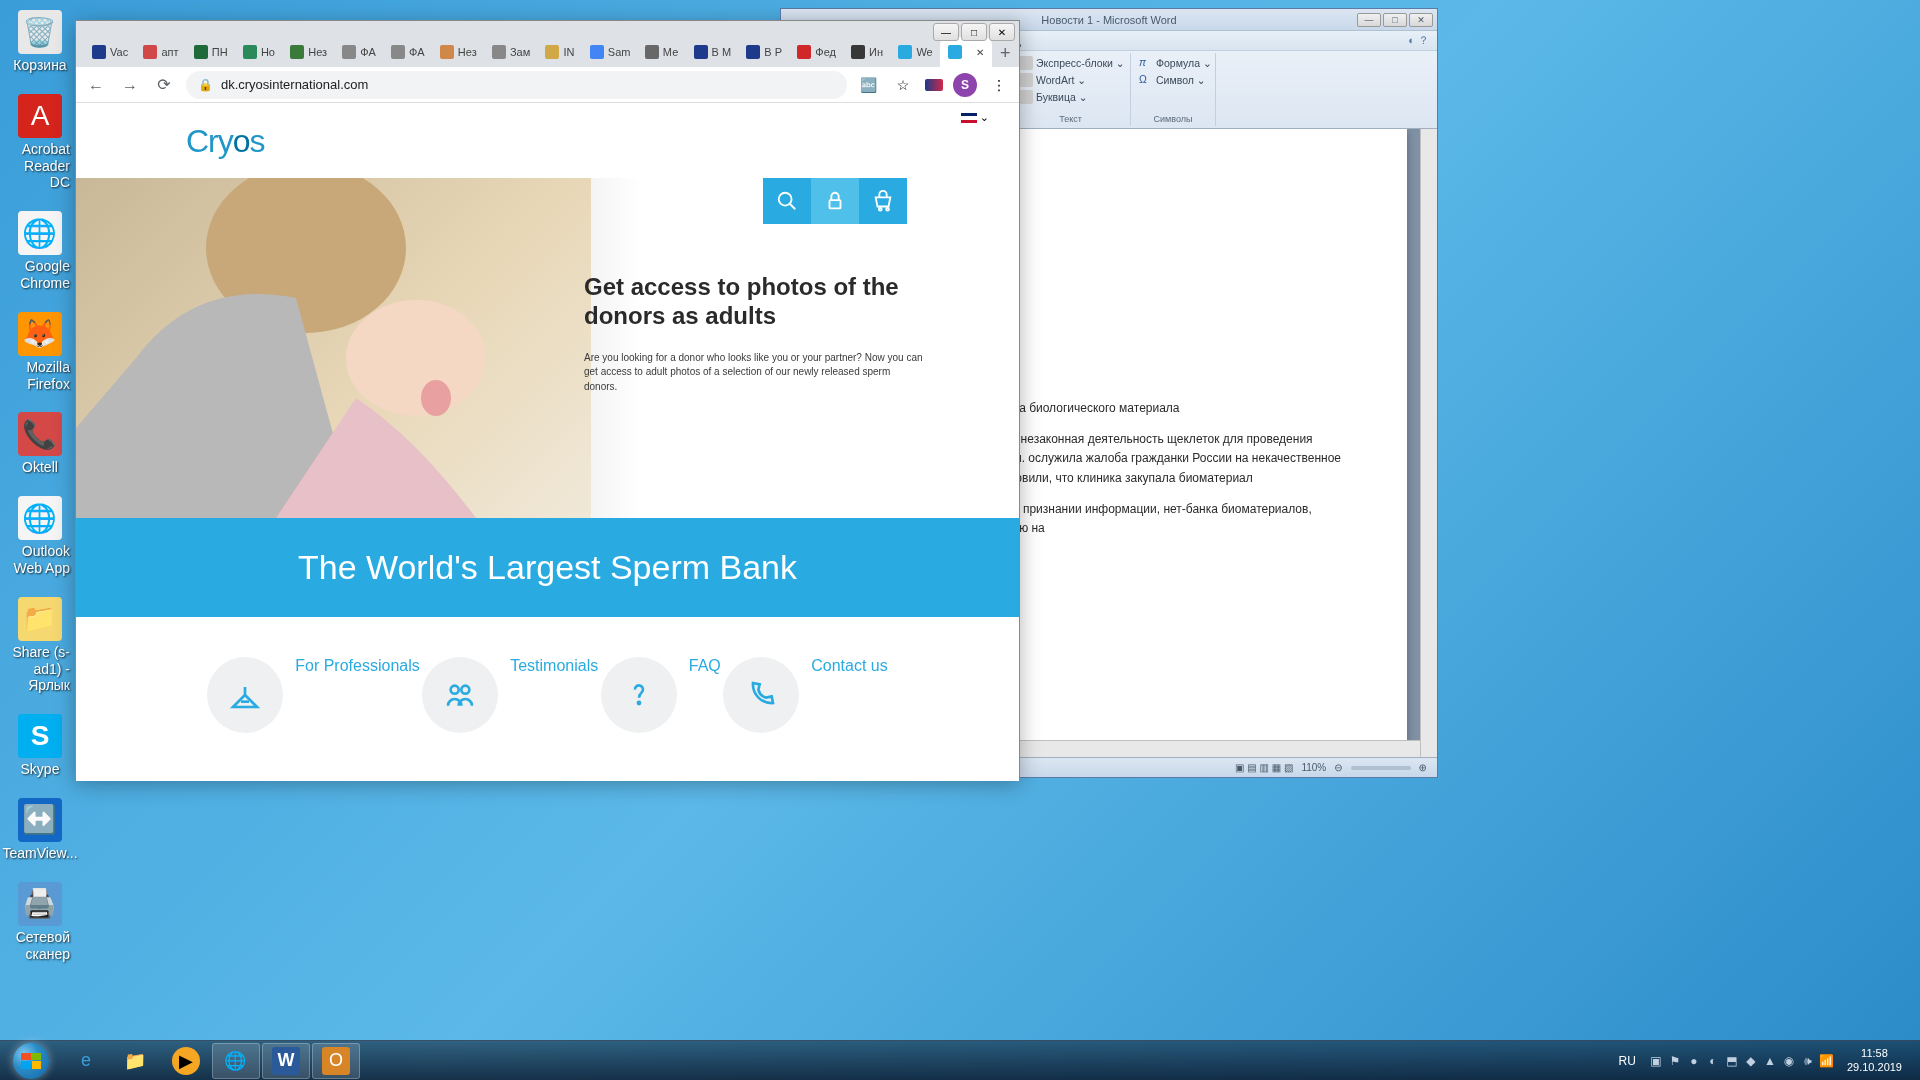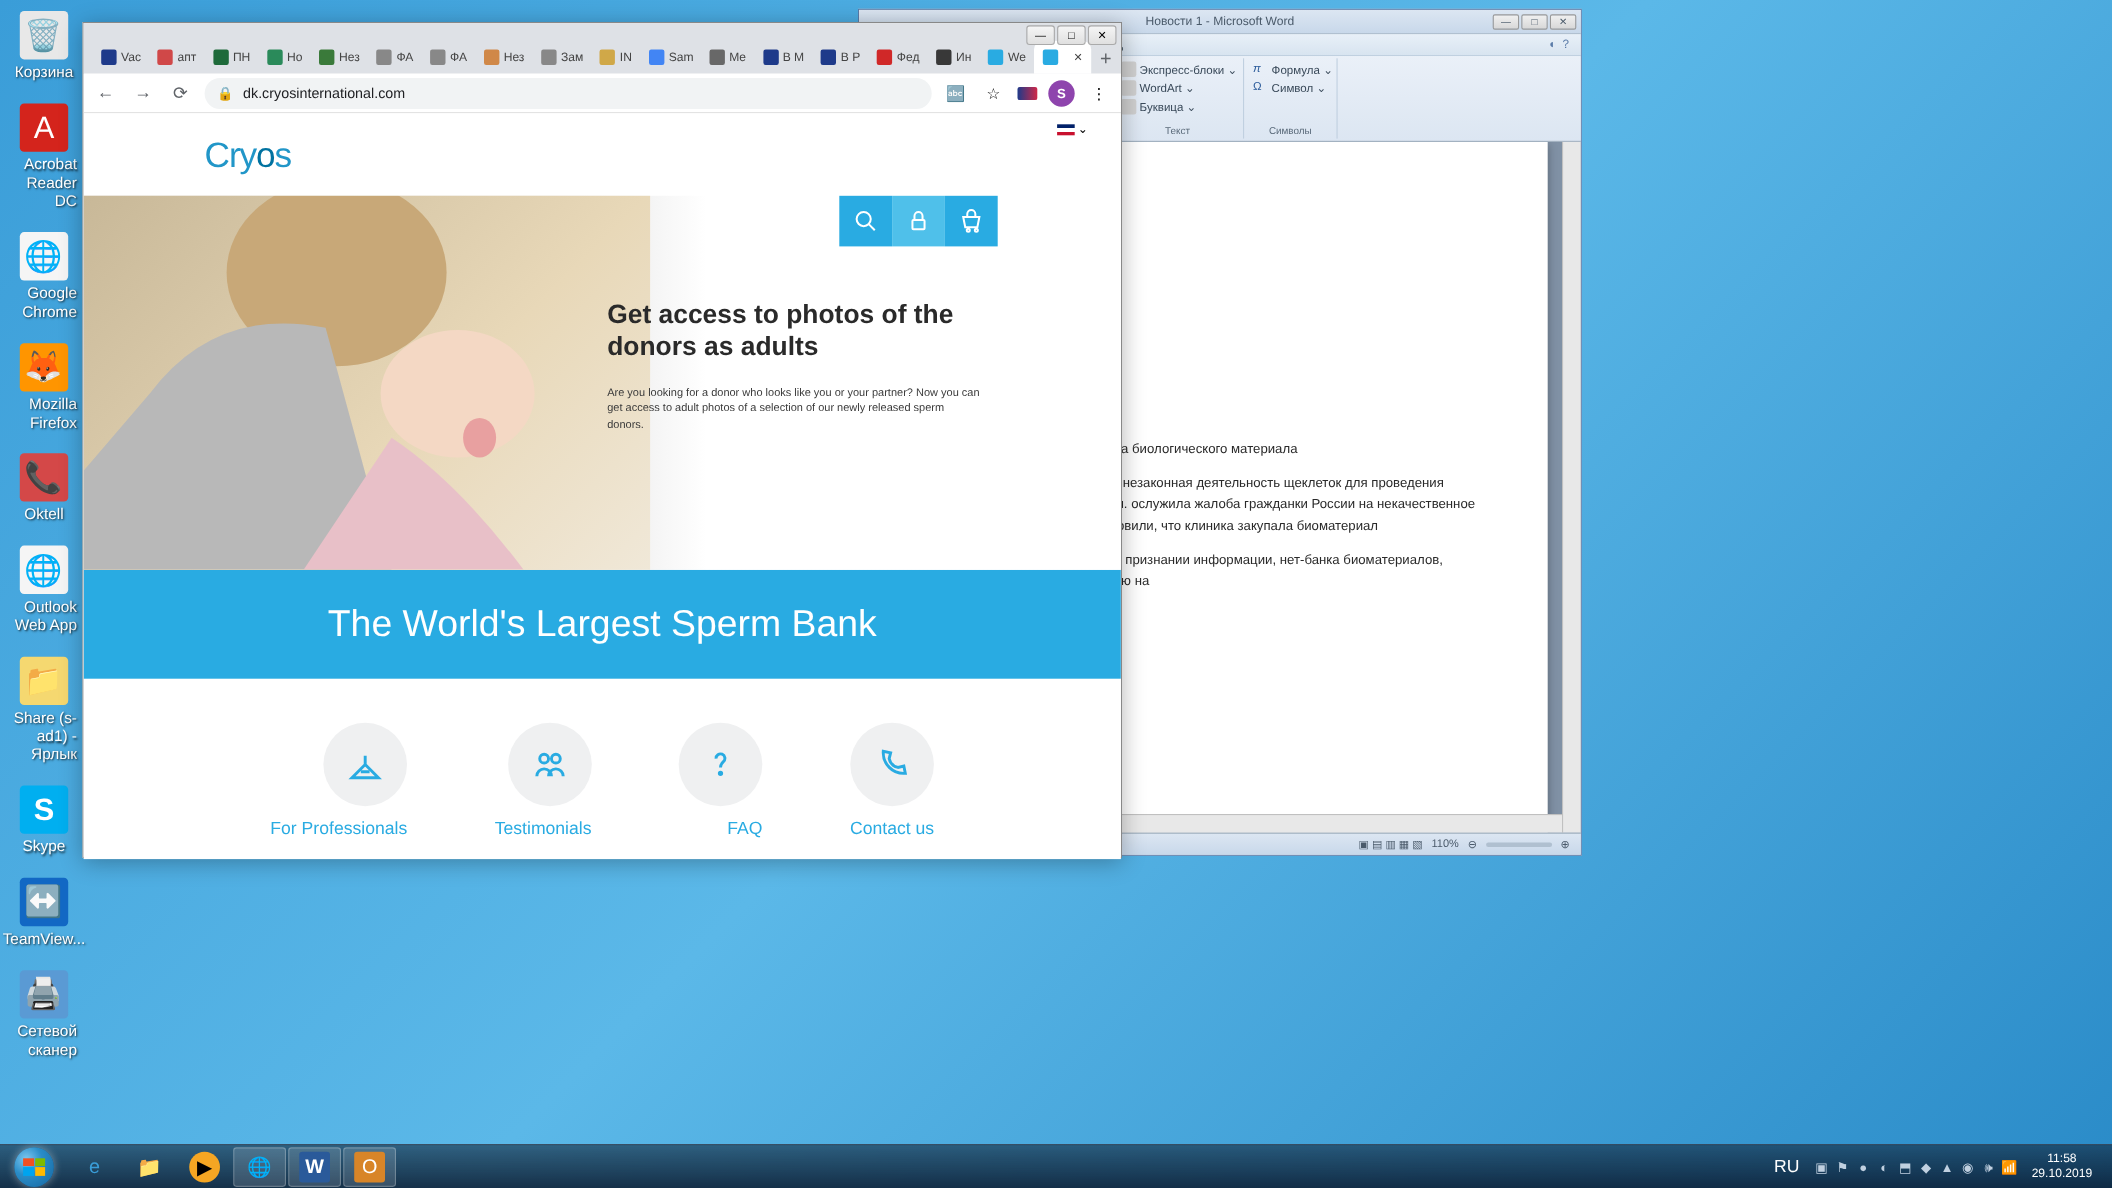--- a/index.html
+++ b/index.html
@@ -38,29 +38,29 @@
 .nav-link { color: #333; font-size: 15px; cursor: pointer; }
 .hero { position: relative; height: 340px; background: linear-gradient(90deg, #d0c8b8 0%, #e8e0d0 45%, #f5f5f5 55%, white 60%); }
 .hero-image { position: absolute; left: 0; top: 0; width: 515px; height: 100%; background: linear-gradient(135deg, #c8b898 0%, #d8c8a8 30%, #e8d8b8 60%, #f0e8d8 100%); overflow: hidden; }
 .mother-silhouette { position: absolute; width: 100%; height: 100%; }
 .action-icons { position: absolute; top: 0; right: 112px; display: flex; }
 .action-icon { width: 48px; height: 46px; display: flex; align-items: center; justify-content: center; cursor: pointer; }
 .action-icon.search { background: #29abe2; }
 .action-icon.lock { background: #4fc0ea; }
 .action-icon.cart { background: #29abe2; }
 .action-icon svg { width: 22px; height: 22px; stroke: white; fill: none; stroke-width: 2; }
-.hero-text { position: absolute; left: 476px; top: 95px; width: 340px; }
+.hero-text { position: absolute; left: 508px; top: 95px; width: 340px; }
 .hero-title { font-size: 24px; font-weight: bold; color: #2a2a2a; line-height: 1.2; margin-bottom: 20px; }
 .hero-desc { font-size: 10px; color: #3a3a3a; line-height: 1.45; }
 .read-more { position: absolute; left: 512px; bottom: 50px; width: 312px; height: 36px; background: white; display: flex; align-items: center; }
 .read-more-text { flex: 1; padding-left: 14px; font-size: 14.5px; color: #3a3a3a; }
 .read-more-arrow { width: 40px; height: 36px; background: #888; display: flex; align-items: center; justify-content: center; color: white; font-size: 18px; }
 .blue-banner { background: #29abe2; padding: 30px; text-align: center; color: white; font-size: 34px; font-weight: 400; }
 .circles-row { display: flex; justify-content: space-around; padding: 40px 130px 20px; }
-.circle-item { display: flex; flex-direction: column; align-items: flex-end; gap: 12px; cursor: pointer; }
+.circle-item { display: flex; flex-direction: row; align-items: flex-start; gap: 12px; cursor: pointer; }
 .circle { width: 76px; height: 76px; border-radius: 50%; background: #eff0f1; display: flex; align-items: center; justify-content: center; }
 .circle svg { width: 32px; height: 32px; stroke: #29abe2; fill: none; stroke-width: 2; }
 .circle-label { color: #29abe2; font-size: 16px; }
 
 
 .word-window { position: absolute; top: 8px; left: 780px; width: 658px; height: 770px; background: #e8edf3; border: 1px solid #5a7ba8; z-index: 5; }
 .word-titlebar { height: 22px; background: linear-gradient(#dce6f2, #c8d8ea); display: flex; align-items: center; justify-content: center; position: relative; font-size: 11px; color: #4a5a6a; border-bottom: 1px solid #b0c0d0; }
 .word-title-controls { position: absolute; right: 4px; display: flex; gap: 2px; }
 .word-ctrl { width: 24px; height: 14px; background: linear-gradient(#f0f0f0, #d8d8d8); border: 1px solid #999; border-radius: 2px; font-size: 9px; display: flex; align-items: center; justify-content: center; cursor: pointer; }
 .word-menu { height: 20px; background: linear-gradient(#e8f0f8, #d8e4f0); display: flex; align-items: center; padding: 0 8px; gap: 13px; font-size: 11px; color: #3a4a5a; border-bottom: 1px solid #c0d0e0; }
@@ -85,21 +85,21 @@
 .win-flag { width: 20px; height: 16px; display: grid; grid-template-columns: 1fr 1fr; grid-template-rows: 1fr 1fr; gap: 1px; }
 .win-flag div:nth-child(1) { background: #f25022; }
 .win-flag div:nth-child(2) { background: #7fba00; }
 .win-flag div:nth-child(3) { background: #00a4ef; }
 .win-flag div:nth-child(4) { background: #ffb900; }
 .taskbar-apps { display: flex; gap: 2px; margin-left: 4px; }
 .taskbar-app { width: 48px; height: 36px; border-radius: 3px; display: flex; align-items: center; justify-content: center; cursor: pointer; border: 1px solid transparent; }
 .taskbar-app.active { background: rgba(255,255,255,0.15); border: 1px solid rgba(255,255,255,0.25); }
 .taskbar-app .app-icon { width: 28px; height: 28px; border-radius: 3px; display: flex; align-items: center; justify-content: center; font-size: 18px; }
 .tray { margin-left: auto; display: flex; align-items: center; gap: 6px; padding-right: 8px; }
-.tray-lang { color: white; font-size: 16px; padding: 0 6px; cursor: pointer; }
+.tray-lang { color: white; font-size: 12px; padding: 0 6px; cursor: pointer; }
 .tray-icons { display: flex; gap: 3px; }
 .tray-icon { width: 16px; height: 16px; cursor: pointer; display: flex; align-items: center; justify-content: center; font-size: 12px; color: #c0d0e0; }
 .tray-time { color: white; font-size: 11px; text-align: center; line-height: 1.2; padding: 0 6px; }
 </style>
 </head>
 <body>
 
 <div class="desktop-icons">
   <div class="desktop-icon">
       <div class="icon-img" style="background:#e8e8e8">🗑️</div>

